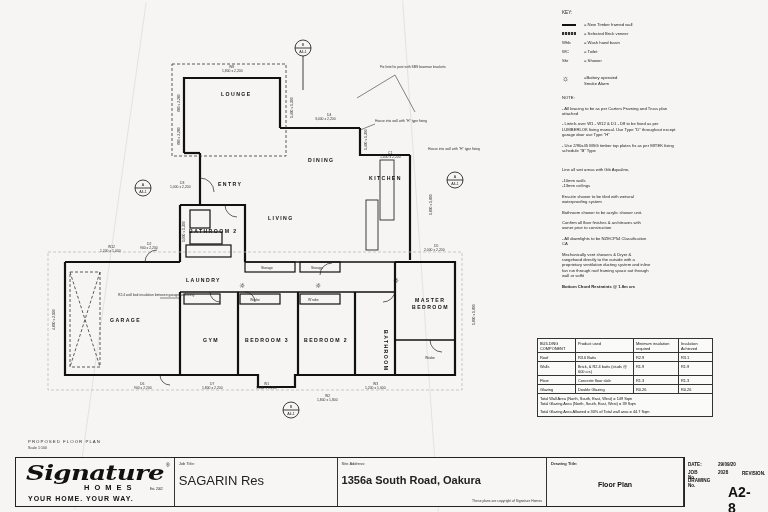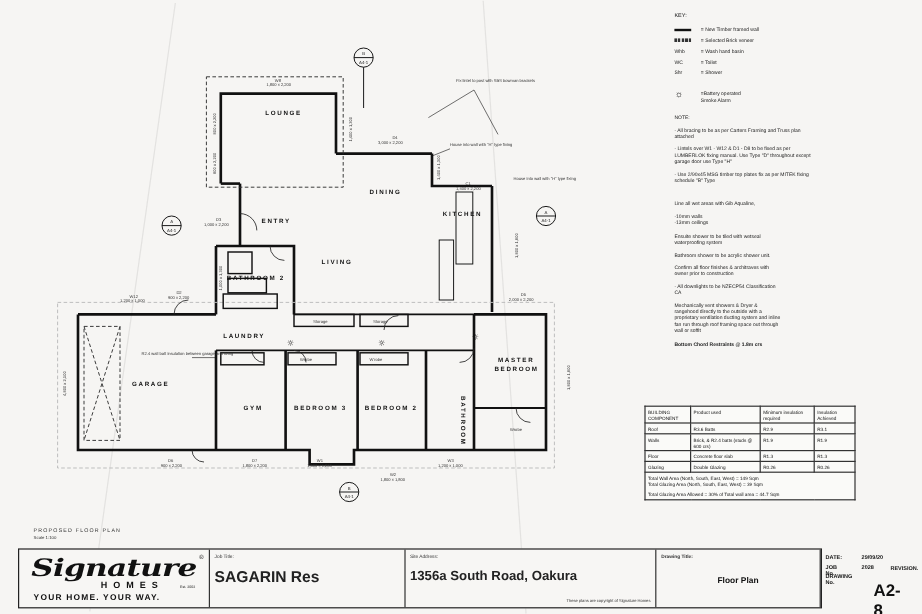--- a/index.html
+++ b/index.html
@@ -45,21 +45,21 @@
   .tb-job { width: 164px; }
   .tb-site { width: 211px; }
   .tb-drawing { width: 138px; }
   .tb-meta { flex: 1; border-right: none; }
   .logo-script { position: absolute; left: 10px; top: 3px; font-family: "DejaVu Serif", serif; font-style: italic; font-weight: bold; font-size: 20px; letter-spacing: -0.5px; color: #111; transform: scaleX(1.3); transform-origin: left top; }
   .logo-reg { position: absolute; left: 150px; top: 4px; font-size: 5px; }
   .logo-homes { position: absolute; left: 68px; top: 25px; font-weight: bold; font-size: 7.5px; letter-spacing: 5px; }
   .logo-est { position: absolute; left: 134px; top: 29px; font-size: 3px; }
   .logo-tag { position: absolute; left: 12px; top: 37px; font-weight: bold; font-size: 7px; letter-spacing: 1px; }
   .tb-label { position: absolute; left: 4px; top: 3px; font-size: 4px; color: #333; }
-  .tb-value-big { position: absolute; left: 4px; top: 15px; font-weight: bold; font-size: 13px; color: #222; }
+  .tb-value-big { position: absolute; left: 4px; top: 15px; font-weight: normal; font-size: 13px; color: #222; }
   .tb-value-site { position: absolute; left: 4px; top: 16px; font-weight: bold; font-size: 11px; color: #222; }
   .tb-copy { position: absolute; right: 4px; bottom: 3px; font-size: 3.4px; color: #333; }
   .tb-value-mid { position: absolute; left: 0; right: 0; top: 23px; text-align: center; font-weight: bold; font-size: 7px; }
   .meta-row { position: absolute; font-size: 4.6px; font-weight: bold; }
   .drawing-no { position: absolute; left: 44px; top: 26px; font-weight: bold; font-size: 14px; }
 </style>
 </head>
 <body>
 
 <div class="sheet">

